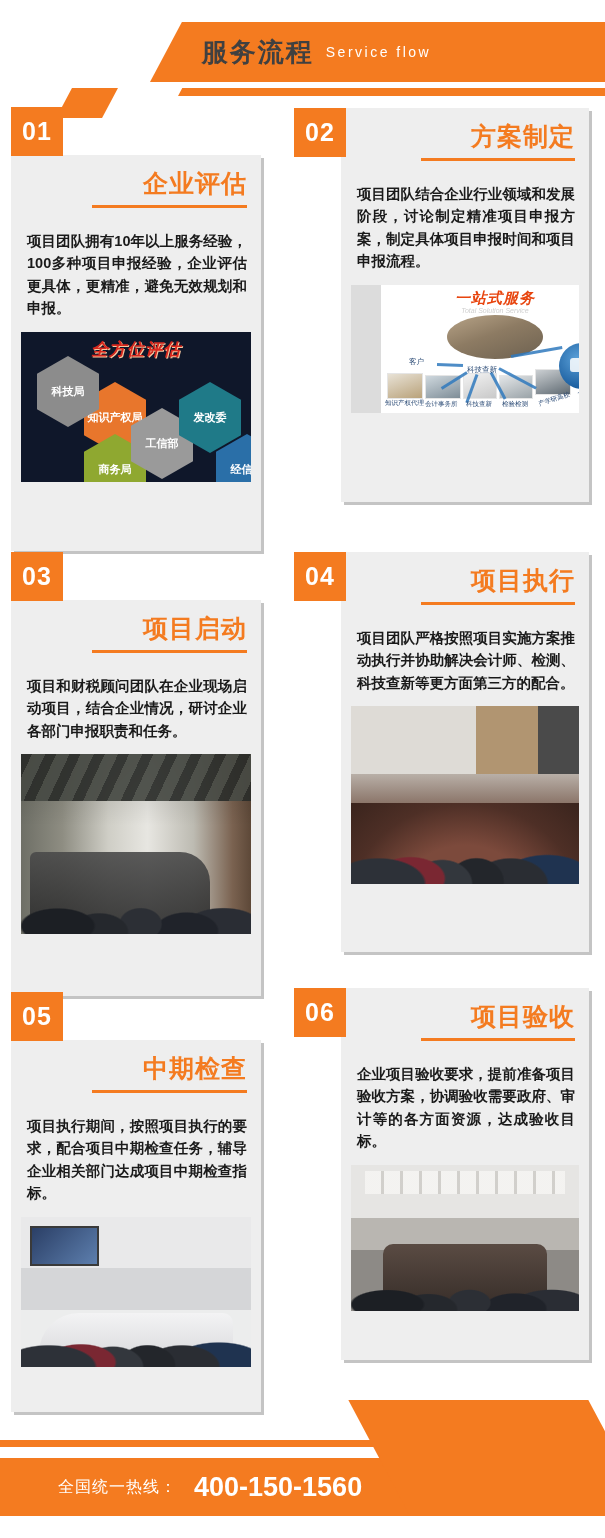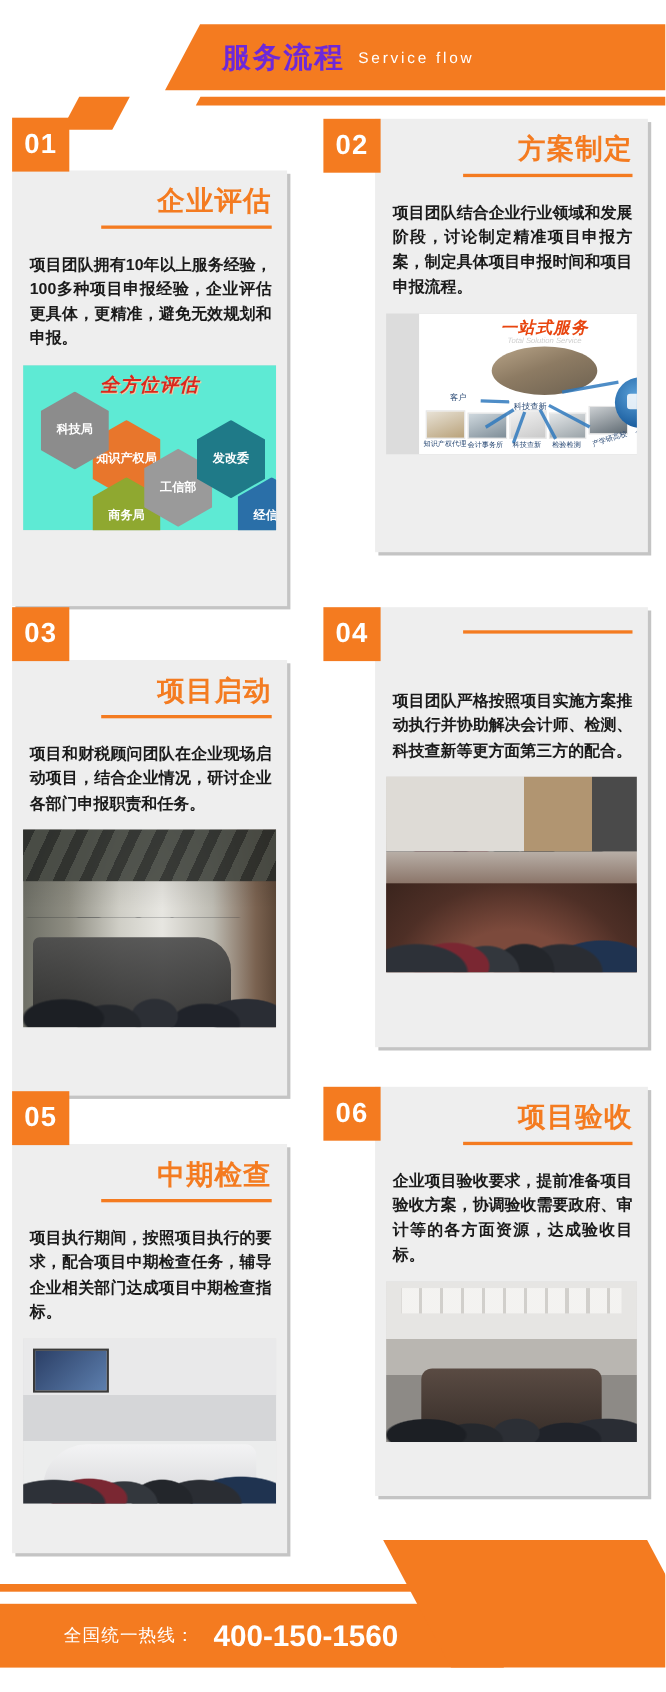--- a/index.html
+++ b/index.html
@@ -54,21 +54,21 @@
     width: 605px; height: 60px;
     display: flex;
     align-items: center;
     justify-content: center;
     gap: 12px;
     padding-left: 28px;
   }
   .hdr-title-cn {
     font-size: 26px;
     font-weight: bold;
-    color: #6d28d9;
+    color: #404040;
     letter-spacing: 2px;
   }
   .hdr-title-en {
     font-size: 14px;
     color: #ffffff;
     letter-spacing: 2.5px;
   }
 
   
   .grid {
@@ -137,21 +137,21 @@
     position: relative;
     overflow: hidden;
     background: #dcdcdc;
   }
 
   
   .hexwrap {
     position: relative;
     width: 100%;
     height: 100%;
-    background: #5eead4;
+    background: #0f172a;
   }
   .hex-title {
     position: absolute;
     left: 50%; top: 6px;
     transform: translateX(-50%);
     font-size: 17px;
     font-weight: bold;
     color: #d8281e;
     letter-spacing: 1px;
     text-shadow: 1px 1px 0 #f7c7a0;
@@ -499,20 +499,21 @@
           <div class="photo">
             <div class="ph-room"></div>
             <div class="ph-seats"></div>
           </div>
         </div>
       </div>
 
       <div class="card card-right" style="top:-12px; height:400px;">
         <div class="badge badge-right" style="top:0px;">04</div>
         <div class="card-head">
+          <div class="card-title">项目执行</div>
           <div class="card-rule"></div>
         </div>
         <div class="card-body">项目团队严格按照项目实施方案推动执行并协助解决会计师、检测、科技查新等更方面第三方的配合。</div>
         <div class="card-media" style="height:178px;">
           <div class="photo">
             <div class="ph-meet"></div>
             <div class="ph-people"></div>
           </div>
         </div>
       </div>

